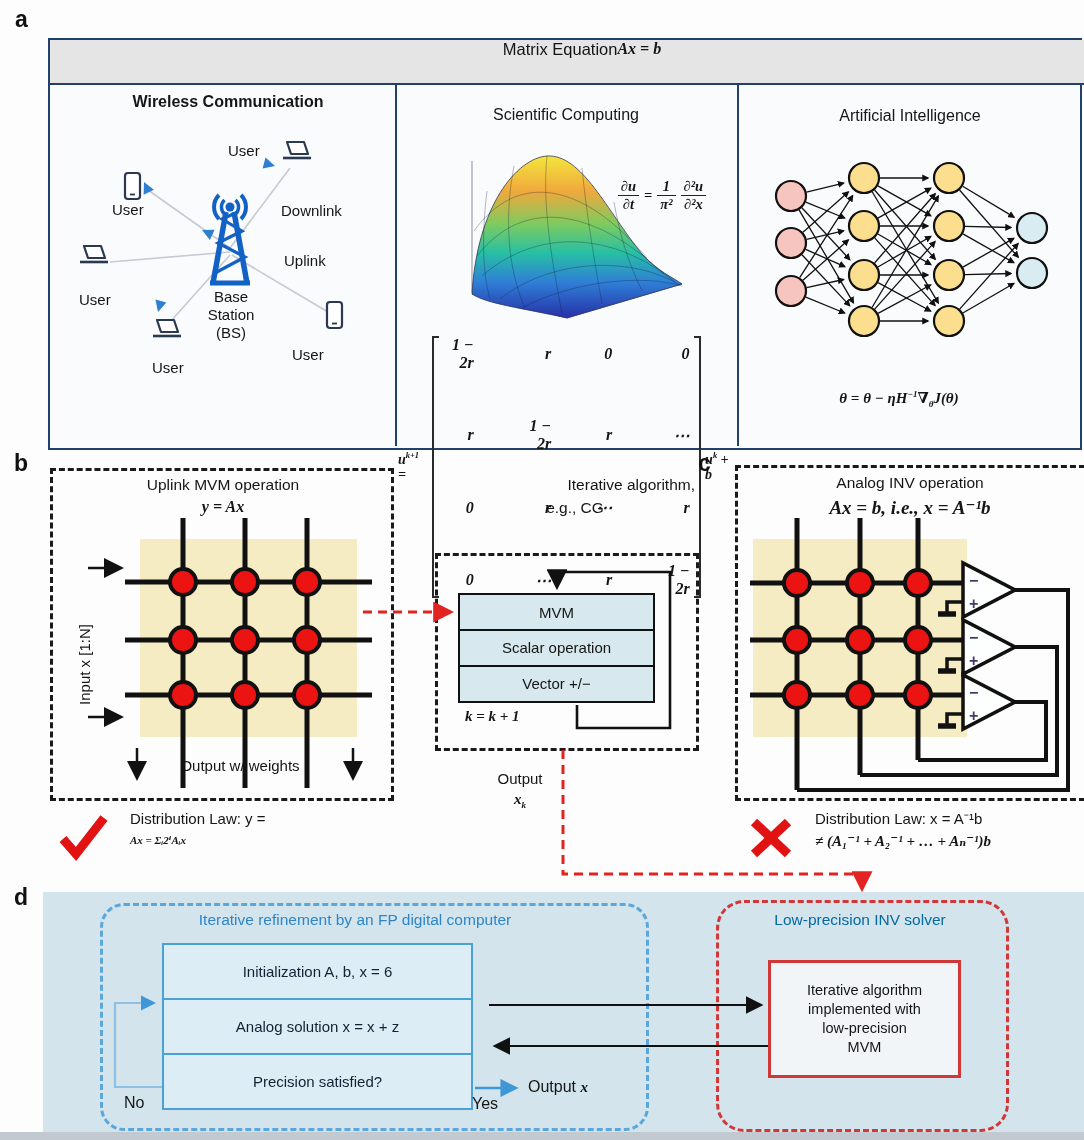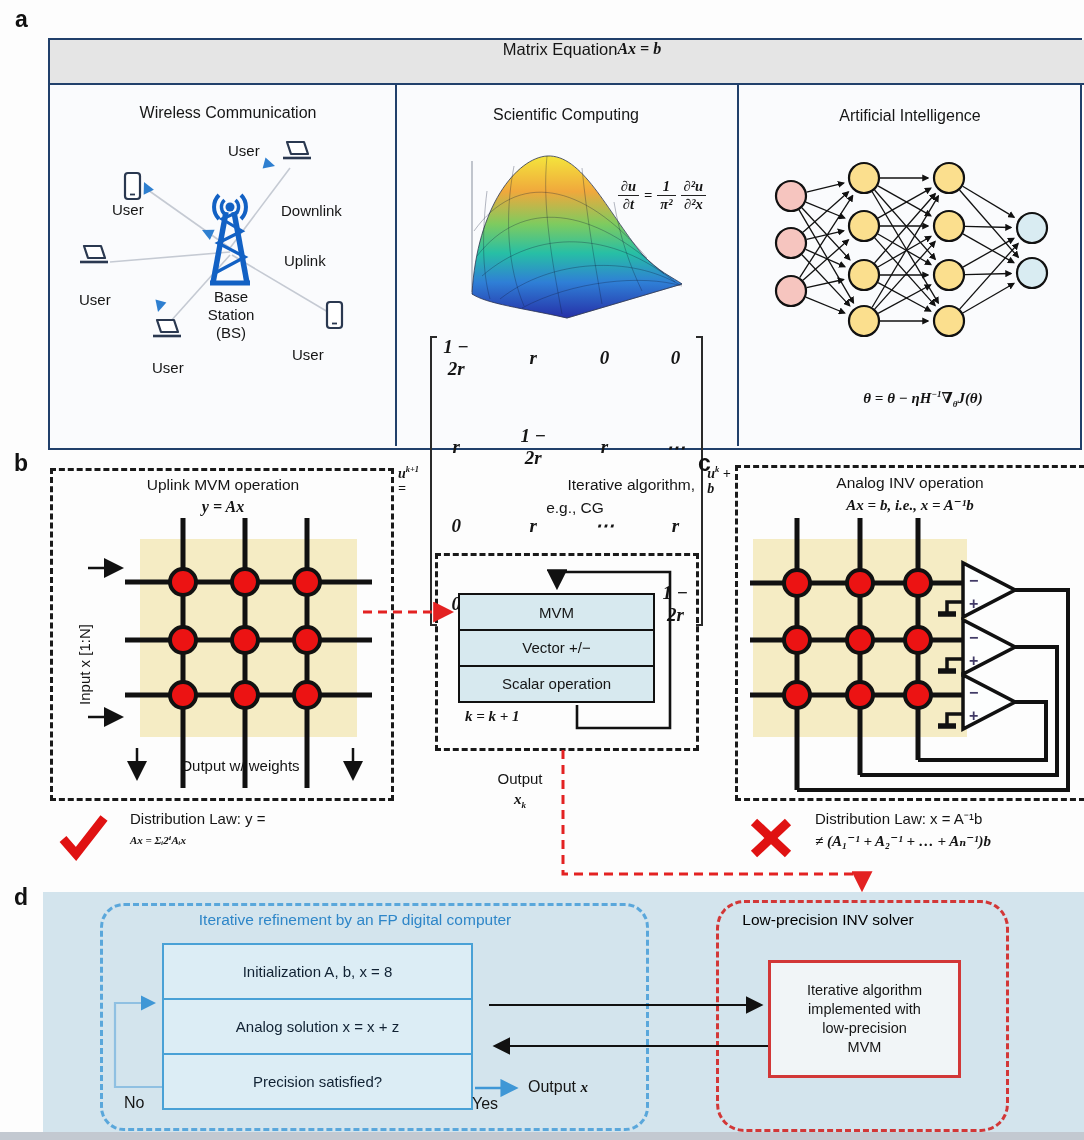--- a/index.html
+++ b/index.html
@@ -16,41 +16,41 @@
   .stepstack{display:flex;flex-direction:column;}
   .stepstack>div{flex:1;display:flex;align-items:center;justify-content:center;}
   .iterstep{background:#d7e9ef;border:2.5px solid #111;margin-top:-2.5px;font-size:15px;}
   .iterstep:first-child{margin-top:0;}
   .dstep{background:#dcedf5;border:2px solid #49a1d6;margin-top:-2px;font-size:15px;color:#123;}
   .dstep:first-child{margin-top:0;}
   .frac{display:inline-block;text-align:center;vertical-align:middle;}
   .frac .n{display:block;border-bottom:1.6px solid #222;padding:0 3px;}
   .frac .d{display:block;padding:0 3px;}
   .mgrid{display:inline-grid;grid-template-columns:repeat(4,auto);column-gap:12px;row-gap:2px;
-         font-size:19px;text-align:center;align-items:center;gap:45px;}
+         font-size:16px;text-align:right;align-items:center;gap:45px;}
   .brk{width:6px;align-self:stretch;border:2.2px solid #2a2a2a;}
   .brkl{border-right:none;} .brkr{border-left:none;}
   svg{display:block;}
 </style>
 </head>
 <body>
 
 <div id="fig">
 
   <div class="abs plabel" style="left:15px;top:6px;">a</div>
 
   <div class="abs" style="left:48px;top:38px;width:1030px;height:408px;border:2.5px solid #21406b;background:#fafbfd;"></div>
   <div class="abs" style="left:50px;top:40px;width:1064px;height:43px;background:#e5e5e5;border-bottom:2.5px solid #21406b;display:flex;align-items:flex-start;justify-content:center;font-size:16.5px;">
     <span>Matrix Equation </span>
     <span class="math" style="font-size:16px;">Ax = b</span>
   </div>
   <div class="abs" style="left:395px;top:85px;height:361px;border-left:2.5px solid #21406b;"></div>
   <div class="abs" style="left:737px;top:85px;height:361px;border-left:2.5px solid #21406b;"></div>
 
-  <div class="abs ctr coltitle" style="left:98px;top:104px;width:260px;">Wireless Communication</div>
+  <div class="abs ctr coltitle" style="left:98px;top:93px;width:260px;font-weight:bold;">Wireless Communication</div>
 
   <svg class="abs" style="left:50px;top:130px;" width="345" height="300" viewBox="0 0 345 300">
     <g stroke="#c5cad3" stroke-width="1.6">
       <line x1="180" y1="118" x2="240" y2="38"></line>
       <line x1="180" y1="118" x2="98" y2="60"></line>
       <line x1="180" y1="122" x2="60" y2="132"></line>
       <line x1="180" y1="125" x2="120" y2="192"></line>
       <line x1="182" y1="125" x2="278" y2="182"></line>
     </g>
 
@@ -239,21 +239,21 @@
       <circle cx="99" cy="68" r="15" fill="#fbdf8e" stroke="#111" stroke-width="2.2"></circle>
       <circle cx="99" cy="117" r="15" fill="#fbdf8e" stroke="#111" stroke-width="2.2"></circle>
       <circle cx="99" cy="163" r="15" fill="#fbdf8e" stroke="#111" stroke-width="2.2"></circle>
       <circle cx="184" cy="20" r="15" fill="#fbdf8e" stroke="#111" stroke-width="2.2"></circle>
       <circle cx="184" cy="68" r="15" fill="#fbdf8e" stroke="#111" stroke-width="2.2"></circle>
       <circle cx="184" cy="117" r="15" fill="#fbdf8e" stroke="#111" stroke-width="2.2"></circle>
       <circle cx="184" cy="163" r="15" fill="#fbdf8e" stroke="#111" stroke-width="2.2"></circle>
       <circle cx="267" cy="70" r="15" fill="#d9ecf2" stroke="#111" stroke-width="2.2"></circle>
       <circle cx="267" cy="115" r="15" fill="#d9ecf2" stroke="#111" stroke-width="2.2"></circle>
     </svg>
-  <div class="abs ctr math" style="left:813px;top:389px;width:220px;font-size:15px;">
+  <div class="abs ctr math" style="left:789px;top:389px;width:220px;font-size:15px;">
     <span>θ = θ − ηH</span><sup>−1</sup><span>∇</span><sub>θ</sub><span>J(θ)</span>
   </div>
 
   <div class="abs plabel" style="left:14px;top:450px;">b</div>
   <div class="abs dashbox" style="left:50px;top:468px;width:338px;height:327px;"></div>
   <div class="abs ctr" style="left:88px;top:476px;width:270px;font-size:15.5px;">Uplink MVM operation</div>
   <div class="abs ctr math" style="left:88px;top:498px;width:270px;font-size:16px;">y = Ax</div>
 
   <svg class="abs" id="xbar-b" style="left:80px;top:505px;" width="310" height="300" viewBox="0 0 310 300">
       <defs>
@@ -299,33 +299,33 @@
     <polyline points="5,27 18,42 46,6" fill="none" stroke="#e01212" stroke-width="9"></polyline>
   </svg>
   <div class="abs small" style="left:130px;top:810px;">Distribution Law: y =</div>
   <div class="abs math" style="left:130px;top:834px;font-size:11px;">Ax = Σᵢ2ⁱAᵢx</div>
 
   <div class="abs ctr" style="left:455px;top:476px;width:240px;font-size:15.5px;text-align:right;">Iterative algorithm,</div>
   <div class="abs ctr" style="left:455px;top:499px;width:240px;font-size:15.5px;">e.g., CG</div>
   <div class="abs dashbox" style="left:435px;top:553px;width:258px;height:192px;"></div>
   <div class="abs stepstack" style="left:458px;top:593px;width:197px;height:110px;">
     <div class="iterstep">MVM</div>
+    <div class="iterstep">Scalar operation</div>
     <div class="iterstep">Vector +/−</div>
-    <div class="iterstep">Scalar operation</div>
   </div>
   <div class="abs math" style="left:465px;top:708px;font-size:15px;">k = k + 1</div>
   <div class="abs ctr small" style="left:480px;top:770px;width:80px;">Output</div>
   <div class="abs ctr math" style="left:480px;top:791px;width:80px;font-size:15px;">
     <span>x</span><sub>k</sub>
   </div>
 
   <div class="abs plabel" style="left:698px;top:450px;">c</div>
   <div class="abs dashbox" style="left:735px;top:465px;width:347px;height:330px;border-right:none;"></div>
   <div class="abs ctr" style="left:790px;top:474px;width:240px;font-size:15.5px;">Analog INV operation</div>
-  <div class="abs ctr math" style="left:775px;top:496px;width:270px;font-size:15px;">Ax = b, i.e., x = A⁻¹b</div>
+  <div class="abs ctr math" style="left:775px;top:496px;width:270px;font-size:19px;">Ax = b, i.e., x = A⁻¹b</div>
 
   <svg class="abs" id="xbar-c" style="left:735px;top:505px;" width="349" height="300" viewBox="0 0 349 300">
       <defs>
         <marker id="xbar-ck" viewBox="0 0 10 10" refX="8" refY="5" markerWidth="8" markerHeight="8" orient="auto">
           <path d="M0,0L10,5L0,10z" fill="#111"></path>
         </marker>
         <marker id="xbar-cr" viewBox="0 0 10 10" refX="8" refY="5" markerWidth="7" markerHeight="7" orient="auto">
           <path d="M0,0L10,5L0,10z" fill="#e32222"></path>
         </marker>
         <marker id="xbar-cu" viewBox="0 0 10 10" refX="8" refY="5" markerWidth="7" markerHeight="7" orient="auto">
@@ -384,32 +384,32 @@
   <div class="abs small" style="left:815px;top:808px;">Distribution Law: x = A⁻¹b</div>
   <div class="abs math" style="left:815px;top:832px;font-size:15px;">≠ (A₁⁻¹ + A₂⁻¹ + … + Aₙ⁻¹)b</div>
 
   <div class="abs plabel" style="left:14px;top:884px;">d</div>
   <div class="abs" style="left:43px;top:892px;width:1041px;height:240px;background:#d3e4ed;"></div>
   <div class="abs" style="left:0px;top:1132px;width:1084px;height:8px;background:#c3c9d1;"></div>
 
   <div class="abs" style="left:100px;top:903px;width:543px;height:222px;border:3px dashed #5aa7db;border-radius:24px;"></div>
   <div class="abs ctr" style="left:130px;top:911px;width:450px;font-size:15.5px;color:#2e86c8;">Iterative refinement by an FP digital computer</div>
   <div class="abs stepstack" style="left:162px;top:943px;width:311px;height:167px;">
-    <div class="dstep">Initialization A, b, x = 8</div>
+    <div class="dstep">Initialization A, b, x = 6</div>
     <div class="dstep">Analog solution x = x + z</div>
     <div class="dstep">Precision satisfied?</div>
   </div>
   <div class="abs" style="left:124px;top:1094px;font-size:16px;">No</div>
   <div class="abs" style="left:472px;top:1095px;font-size:16px;">Yes</div>
   <div class="abs" style="left:528px;top:1078px;font-size:16px;">
     <span>Output </span><span class="math" style="font-size:15px;">x</span>
   </div>
 
   <div class="abs" style="left:716px;top:900px;width:287px;height:226px;border:3.5px dashed #d23737;border-radius:28px;"></div>
-  <div class="abs ctr" style="left:708px;top:911px;width:240px;font-size:15.5px;color:#000000;">Low-precision INV solver</div>
+  <div class="abs ctr" style="left:740px;top:911px;width:240px;font-size:15.5px;color:#0369a1;">Low-precision INV solver</div>
   <div class="abs" style="left:768px;top:960px;width:187px;height:112px;border:3px solid #d23737;background:#f1f5f7;display:flex;flex-direction:column;align-items:center;justify-content:center;line-height:19px;font-size:14.5px;">
     <div>Iterative algorithm</div>
     <div>implemented with</div>
     <div>low-precision</div>
     <div>MVM</div>
   </div>
 
   <svg class="abs" id="overlay" style="left:0;top:0;pointer-events:none;" width="1084" height="1140" viewBox="0 0 1084 1140">
       <defs>
         <marker id="ovk" viewBox="0 0 10 10" refX="8" refY="5" markerWidth="8" markerHeight="8" orient="auto">

